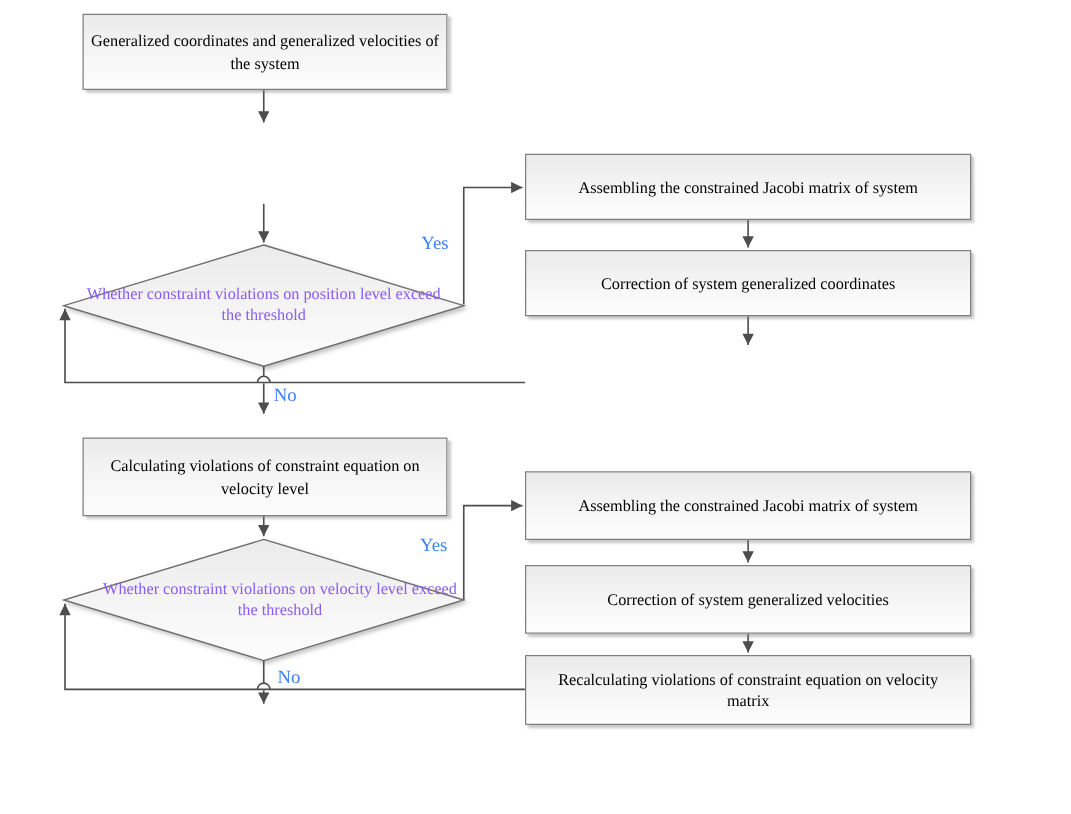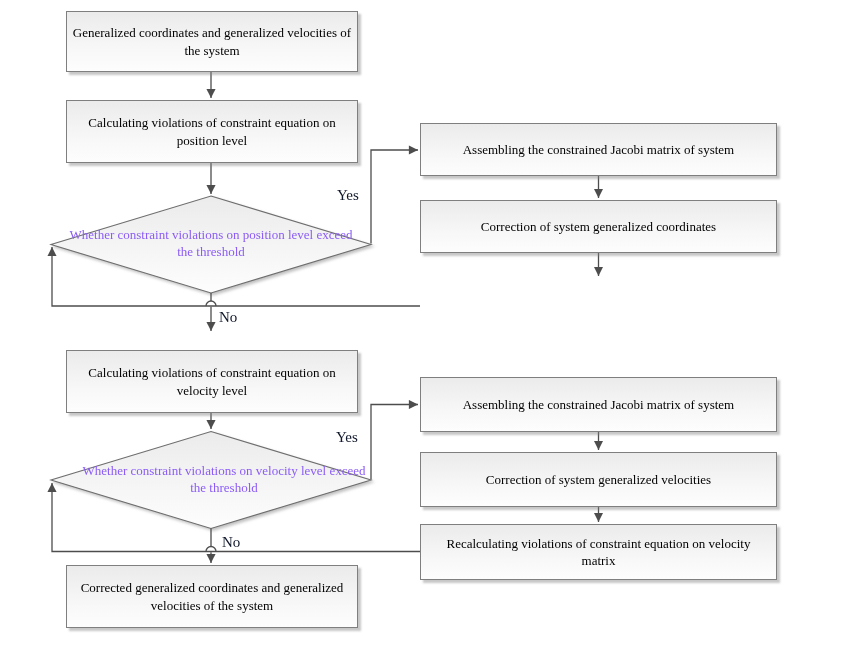--- a/index.html
+++ b/index.html
@@ -17,21 +17,21 @@
     border:1px solid #7f7f7f;
     background:linear-gradient(180deg,#ebebeb 0%,#f8f8f8 65%,#fdfdfd 100%);
     box-shadow:2.5px 2.5px 2px rgba(130,130,130,0.45);
     padding:2px 4px;
   }
   .wide { padding:2px 10px; }
   .diamond-label {
     position:absolute; text-align:center; font-size:13px; line-height:1.32; color:#8b5cf6;
   }
   .edge-label {
-    position:absolute; font-size:15px; color:#0f172a;
+    position:absolute; font-size:15px; color:#3b82f6;
   }
   .diamond {
     fill:url(#shapeGrad); stroke:#6e6e6e; stroke-width:1.1;
     filter:drop-shadow(2px 2.5px 1.5px rgba(140,140,140,0.55));
   }
   .conn { fill:none; stroke:#4d4d4d; stroke-width:1.3; }
   .jump { fill:none; stroke:#4d4d4d; stroke-width:1.3; }
 </style>
 </head>
 <body>
@@ -69,31 +69,25 @@
     <path class="conn" marker-end="url(#arw)" d="M420 551.5 L52 551.5 L52 483"></path>
     <path class="conn" d="M211 528.5 L211 546.5"></path>
     <path class="jump" d="M206 551.5 A5 5 0 0 1 216 551.5"></path>
     <path class="conn" marker-end="url(#arw)" d="M211 552.2 L211 563"></path>
   </svg>
 
   <div class="node box" style="left:66px; top:11px; width:292px; height:61px">
     <span>Generalized coordinates and generalized velocities of the system</span>
   </div>
 
-  <div class="node box" style="left:66px; top:100px; width:292px; height:63px">
-    <span>Calculating violations of constraint equation on position level</span>
-  </div>
 
   <div class="node box" style="left:66px; top:350px; width:292px; height:63px">
     <span>Calculating violations of constraint equation on velocity level</span>
   </div>
 
-  <div class="node box" style="left:66px; top:565px; width:292px; height:63px">
-    <span>Corrected generalized coordinates and generalized velocities of the system</span>
-  </div>
 
   <div class="node box wide" style="left:420px; top:123px; width:357px; height:53px">
     <span>Assembling the constrained Jacobi matrix of system</span>
   </div>
 
   <div class="node box wide" style="left:420px; top:200px; width:357px; height:53px">
     <span>Correction of system generalized coordinates</span>
   </div>
 
 

